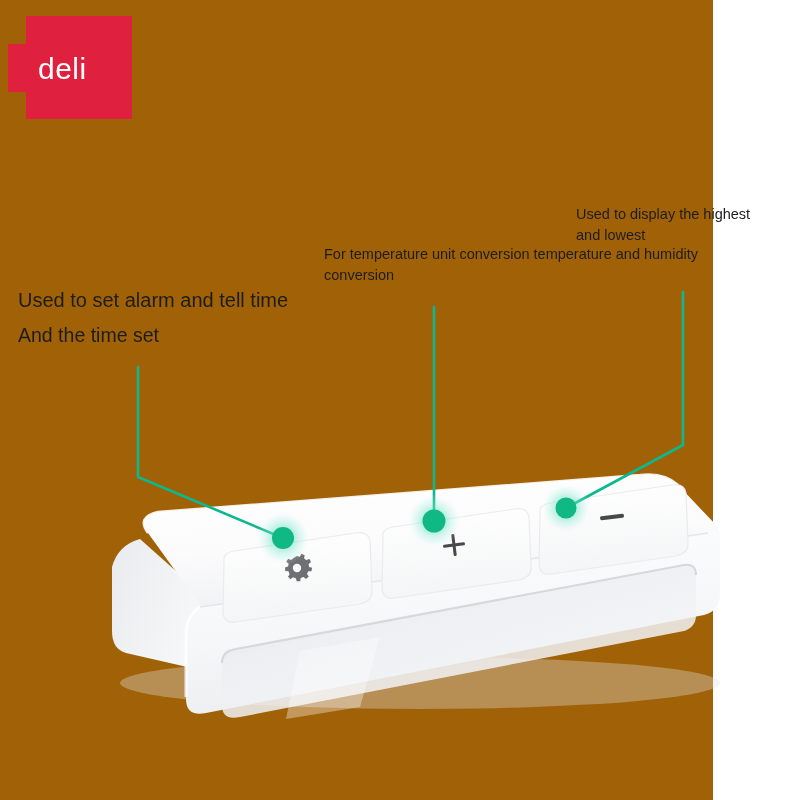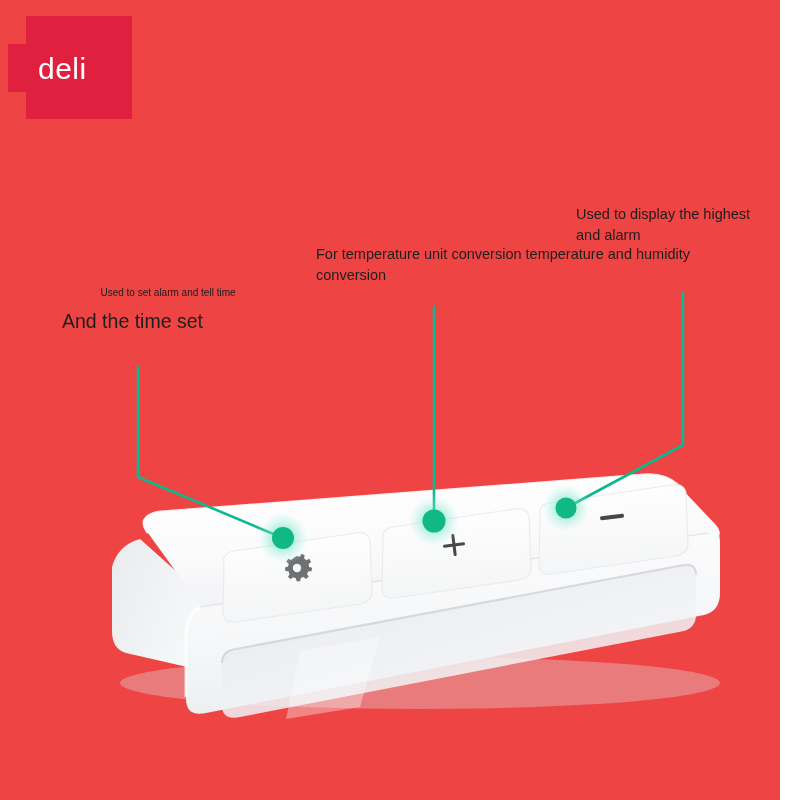--- a/index.html
+++ b/index.html
@@ -5,22 +5,22 @@
 <style>
   * { margin:0; padding:0; box-sizing:border-box; }
   html, body {
     width:800px; height:800px;
     background:#ffffff;
     font-family:"Liberation Sans", sans-serif;
     overflow:hidden;
   }
   #stage {
     position:relative;
-    width:780px; height:800px;
-    background:#ef4444;
+    width:713px; height:800px;
+    background:#a16207;
   }
 
   
   #logo {
     position:absolute;
     left:8px; top:16px;
     width:124px; height:108px;
   }
   #logo .blk-main {
     position:absolute;
@@ -59,27 +59,26 @@
 
   
   .callout-text {
     position:absolute;
     color:#1d1d1d;
     font-size:14.5px;
     line-height:1.42;
     font-weight:400;
   }
   #callout-left  { left:18px;  top:286px; width:300px; }
-  #callout-left .line-1 { font-size:10px;text-align:center; }
+  #callout-left .line-1 { font-size:20px; }
   #callout-left .line-2 {
     font-size:19.5px;
     margin-top:8px;
-    margin-left:44px;
-  }
-  #callout-mid   { left:316px; top:244px; width:420px; }
+  }
+  #callout-mid   { left:324px; top:244px; width:420px; }
   #callout-right { left:576px; top:204px; width:220px; }
 
   
   #leaders {
     position:absolute;
     left:0; top:0;
     width:800px; height:800px;
     pointer-events:none;
   }
 
@@ -110,21 +109,21 @@
     <div class="line-2">And the time set</div>
   </div>
 
   <div id="callout-mid" class="callout-text">
     <div>For temperature unit conversion temperature and humidity</div>
     <div>conversion</div>
   </div>
 
   <div id="callout-right" class="callout-text">
     <div>Used to display the highest</div>
-    <div>and alarm</div>
+    <div>and lowest</div>
   </div>
 
   <svg id="device" viewBox="0 0 800 345" xmlns="http://www.w3.org/2000/svg">
     <defs>
       <linearGradient id="topFace" x1="0" y1="0" x2="0.25" y2="1">
         <stop offset="0%" stop-color="#ffffff"></stop>
         <stop offset="55%" stop-color="#fbfbfc"></stop>
         <stop offset="100%" stop-color="#f0f1f3"></stop>
       </linearGradient>
       <linearGradient id="leftFace" x1="0" y1="0" x2="1" y2="0.4">

